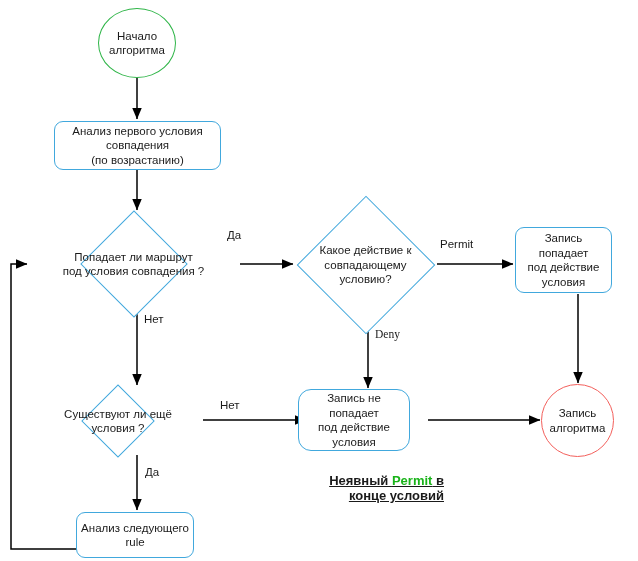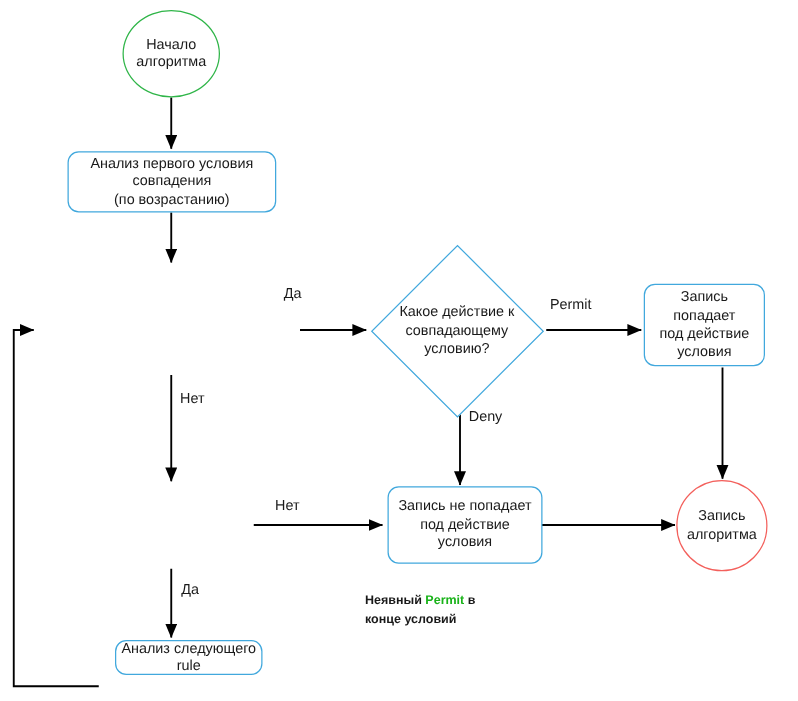--- a/index.html
+++ b/index.html
@@ -80,26 +80,27 @@
   
   .edge-label {
     position: absolute;
     font-size: 11.5px;
     line-height: 14px;
     color: #1a1a1a;
     white-space: nowrap;
   }
   .free-text {
     position: absolute;
-    font-size: 10px;
+    font-size: 13px;
     line-height: 15px;
     color: #1a1a1a;
-    text-align: left;
+    text-align: right;
     font-weight: bold;
     white-space: pre-line;
+    text-decoration: underline;
   }
   .free-text .kw { color: #19b319; font-weight: bold; }
 </style>
 </head>
 <body>
 
 <div id="canvas">
 
   <svg id="edges" viewBox="0 0 638 561">
     <defs>
@@ -135,58 +136,68 @@
     <span>Начало
 алгоритма</span>
   </div>
 
   <div class="node process" style="left:54px; top:121px; width:167px; height:49px;">
     <span>Анализ первого условия
 совпадения
 (по возрастанию)</span>
   </div>
 
+  <div class="node decision" style="left:27px; top:212px; width:213px; height:104px;">
+    <span class="dia-shape" style="width:74px; height:74px;"></span>
+    <span class="dia-label">Попадает ли маршрут
+под условия совпадения ?</span>
+  </div>
 
   <div class="node decision" style="left:293px; top:200px; width:145px; height:130px;">
     <span class="dia-shape" style="width:96px; height:96px;"></span>
     <span class="dia-label">Какое  действие к
 совпадающему
 условию?</span>
   </div>
 
   <div class="node process" style="left:515px; top:227px; width:97px; height:66px;">
     <span>Запись попадает
 под действие
 условия</span>
   </div>
 
-
-  <div class="node process" style="left:310px; top:389px; width:124px; height:62px;">
+  <div class="node decision" style="left:33px; top:386px; width:170px; height:70px;">
+    <span class="dia-shape" style="width:50px; height:50px;"></span>
+    <span class="dia-label">Существуют ли ещё
+условия ?</span>
+  </div>
+
+  <div class="node process" style="left:298px; top:389px; width:112px; height:62px;border-radius:13px;">
     <span>Запись не попадает
 под действие
 условия</span>
   </div>
 
   <div class="node terminator end" style="left:541px; top:384px; width:73px; height:73px;">
     <span>Запись
 алгоритма</span>
   </div>
 
-  <div class="node process" style="left:92px; top:512px; width:118px; height:28px;">
+  <div class="node process" style="left:76px; top:512px; width:118px; height:46px;">
     <span>Анализ следующего
 rule</span>
   </div>
 
   <div class="edge-label" style="left:227px; top:228px;">Да</div>
 
   <div class="edge-label" style="left:144px; top:312px;">Нет</div>
 
   <div class="edge-label" style="left:440px; top:237px;">Permit</div>
 
-  <div class="edge-label" style="left:375px; top:327px;">Deny</div>
+  <div class="edge-label" style="left:375px; top:327px;font-family:Liberation Serif, serif;">Deny</div>
 
   <div class="edge-label" style="left:220px; top:398px;">Нет</div>
 
   <div class="edge-label" style="left:145px; top:465px;">Да</div>
 
   <div class="free-text" style="left:292px; top:458px; width:152px;">
     <span>Неявный </span><span class="kw">Permit</span><span> в
 конце условий</span>
   </div>
 

